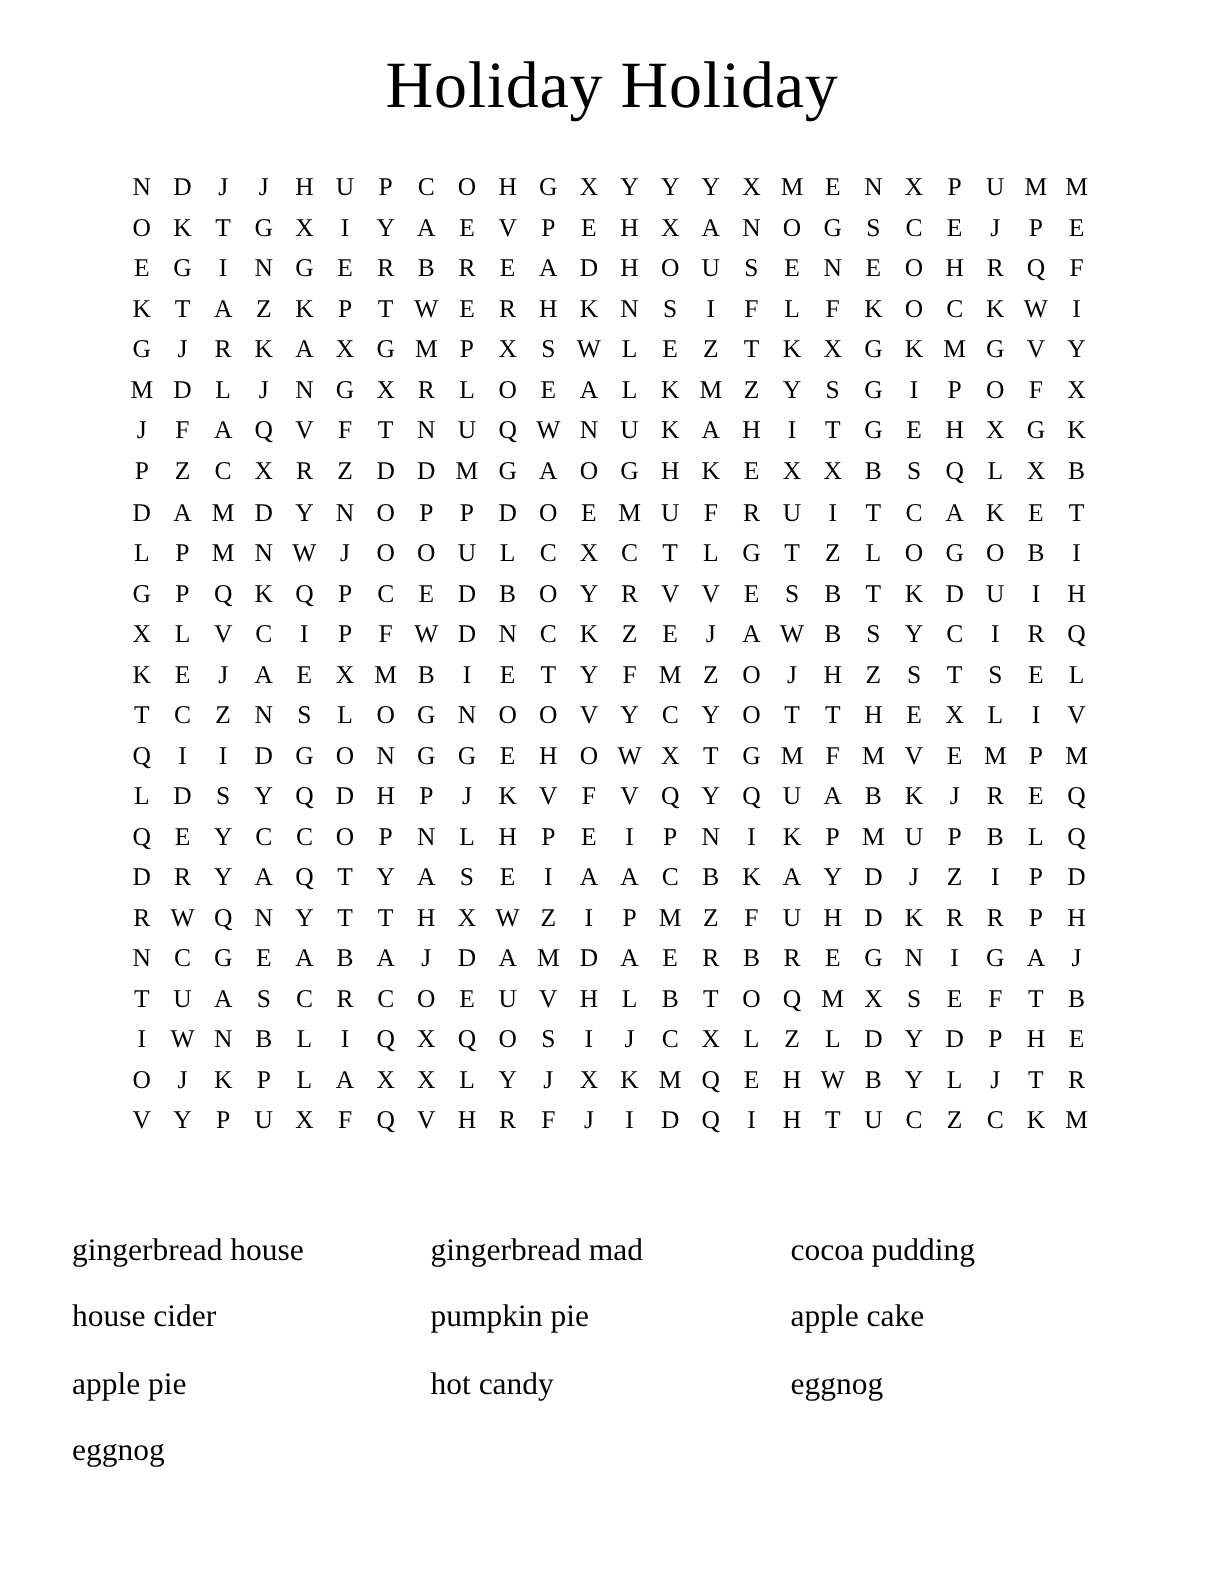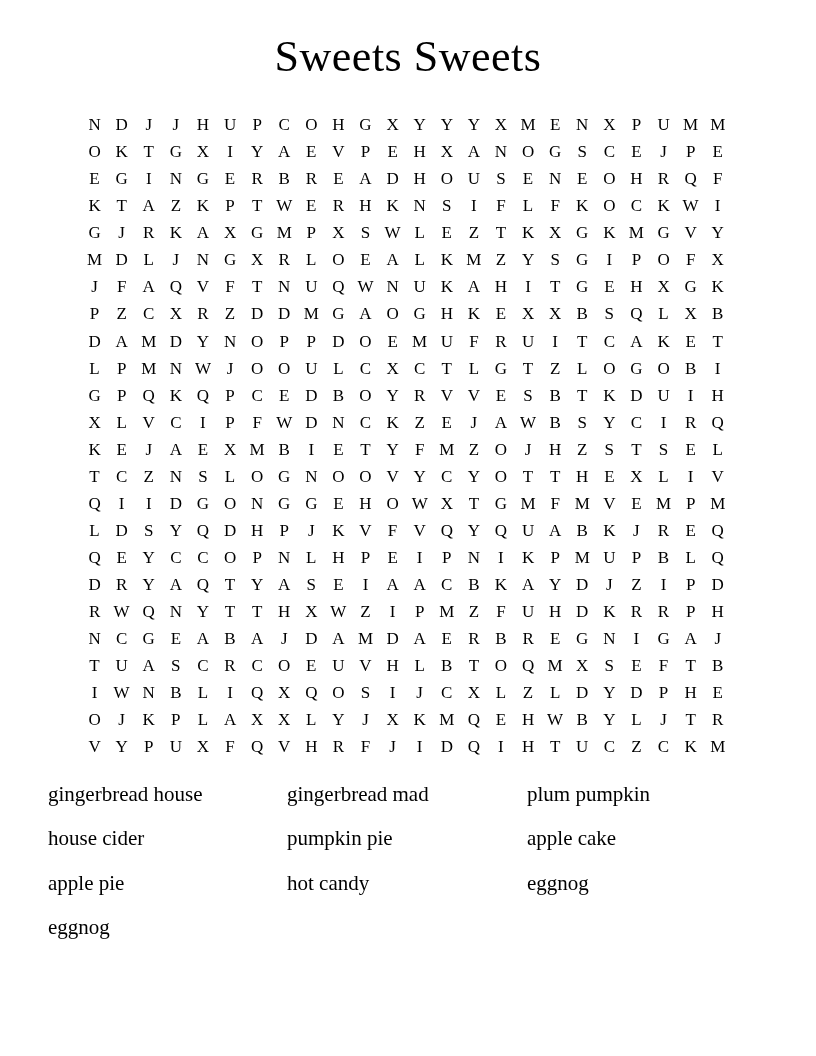--- a/index.html
+++ b/index.html
@@ -44,27 +44,28 @@
     top: 782px;
     left: 48px;
     display: grid;
     grid-template-columns: 239px 240px 250px;
     grid-auto-rows: 44.4px;
     font-size: 21px;
   }
   .word-list .word {
     line-height: 1.2;
     white-space: nowrap;
+    margin-top: 39px;
   }
 </style>
 </head>
 <body>
 
 <div class="page">
-  <h1 class="title">Sweets Sweets</h1>
+  <h1 class="title">Holiday Holiday</h1>
 
   <div class="letter-grid" id="letter-grid">
       <span class="cell">N</span>
       <span class="cell">D</span>
       <span class="cell">J</span>
       <span class="cell">J</span>
       <span class="cell">H</span>
       <span class="cell">U</span>
       <span class="cell">P</span>
       <span class="cell">C</span>
@@ -634,21 +635,21 @@
       <span class="cell">C</span>
       <span class="cell">Z</span>
       <span class="cell">C</span>
       <span class="cell">K</span>
       <span class="cell">M</span>
     </div>
 
   <div class="word-list" id="word-list">
       <div class="word">gingerbread house</div>
       <div class="word">gingerbread mad</div>
-      <div class="word">plum pumpkin</div>
+      <div class="word">cocoa pudding</div>
       <div class="word">house cider</div>
       <div class="word">pumpkin pie</div>
       <div class="word">apple cake</div>
       <div class="word">apple pie</div>
       <div class="word">hot candy</div>
       <div class="word">eggnog</div>
       <div class="word">eggnog</div>
       <div class="word"></div>
     </div>
 </div>

